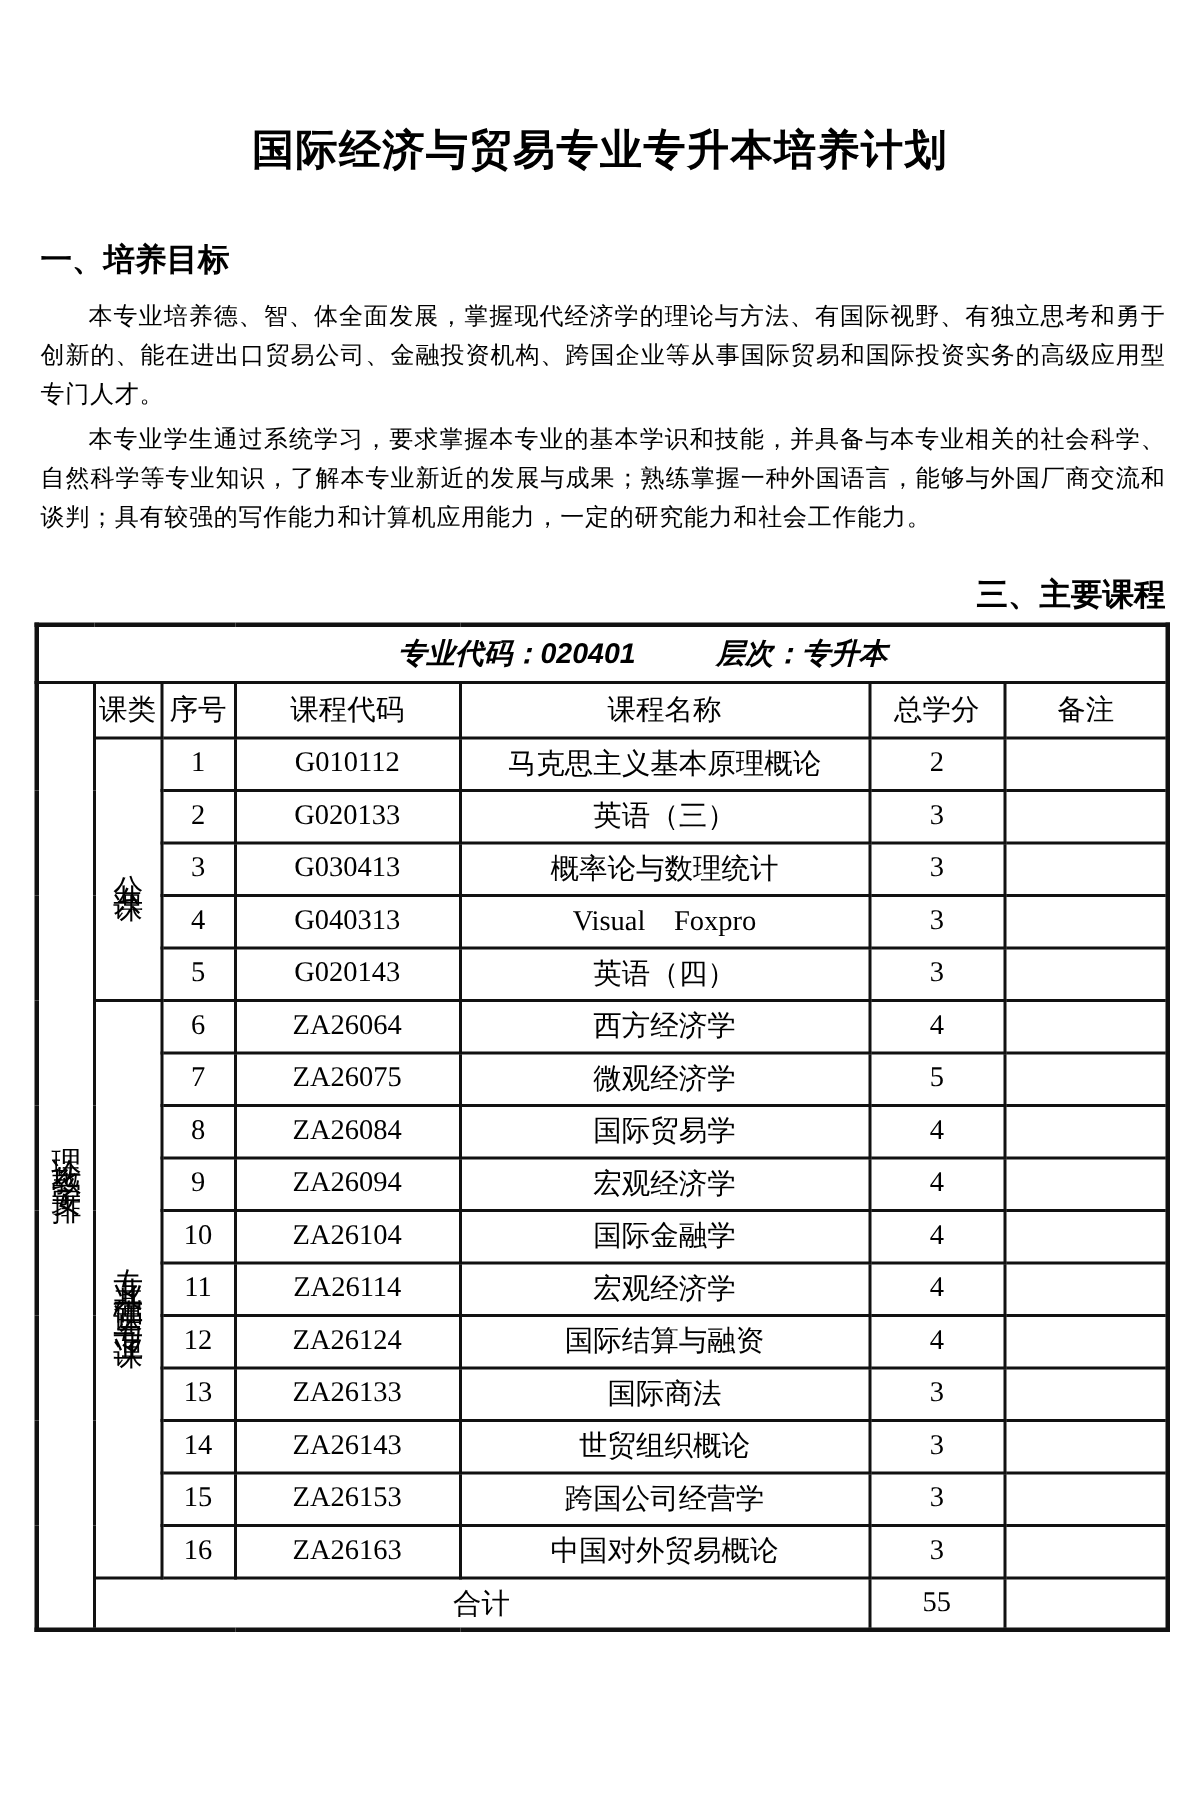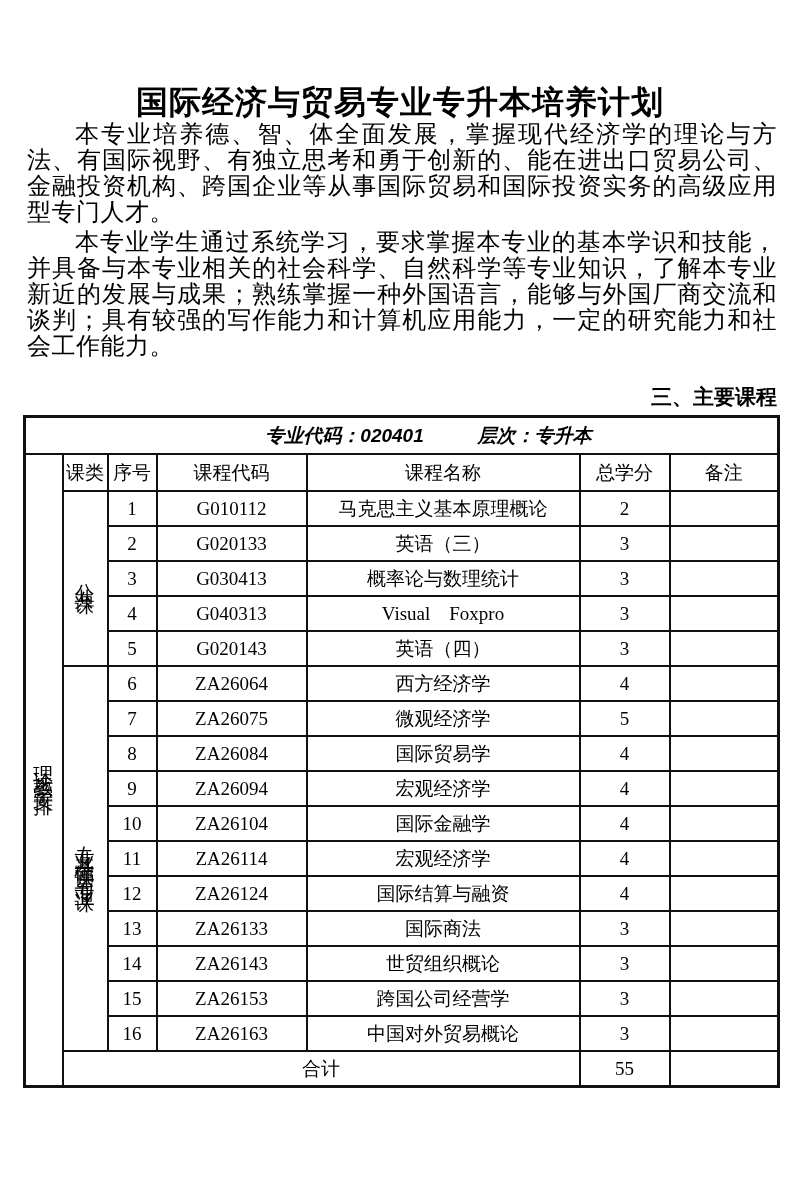--- a/index.html
+++ b/index.html
@@ -10,39 +10,39 @@
     background: #ffffff;
     color: #000;
     font-family: "Liberation Serif", "DejaVu Serif", serif;
     overflow: hidden;
   }
   .doc-title {
     margin: 0;
     padding-top: 84px;
     font-family: "Liberation Sans", "DejaVu Sans", sans-serif;
     font-weight: bold;
-    font-size: 32px;
+    font-size: 28px;
     line-height: 1.15;
     letter-spacing: 1px;
     text-align: center;
   }
   .content { margin: 0 23px 0 27px; }
   .sec-heading {
     margin: 10px 0 13px 0;
     padding-top: 24px;
     font-family: "Liberation Sans", "DejaVu Sans", sans-serif;
     font-weight: bold;
     font-size: 21px;
     line-height: 1.15;
   }
   .sec-heading.first { padding-top: 36px; }
   .sec-heading.tight { margin-bottom: 6px; padding-top: 16px; text-align: right; }
   .sec-body {
     margin: 0 0 4px 0;
-    font-size: 24px;
+    font-size: 16px;
     line-height: 26px;
     text-align: justify;
     text-indent: 2em;
     letter-spacing: 0.5px;
   }
   table.curriculum {
     border-collapse: collapse;
     table-layout: fixed;
     width: 754px;
     margin-left: 23px;
@@ -82,20 +82,21 @@
 </style>
 </head>
 <body>
 
 <div class="page">
 
   <h1 class="doc-title">国际经济与贸易专业专升本培养计划</h1>
 
   <div class="content">
 
+    <h2 class="sec-heading first">一、培养目标</h2>
     <p class="sec-body">本专业培养德、智、体全面发展，掌握现代经济学的理论与方法、有国际视野、有独立思考和勇于创新的、能在进出口贸易公司、金融投资机构、跨国企业等从事国际贸易和国际投资实务的高级应用型专门人才。</p>
 
     <p class="sec-body">本专业学生通过系统学习，要求掌握本专业的基本学识和技能，并具备与本专业相关的社会科学、自然科学等专业知识，了解本专业新近的发展与成果；熟练掌握一种外国语言，能够与外国厂商交流和谈判；具有较强的写作能力和计算机应用能力，一定的研究能力和社会工作能力。</p>
 
     <h2 class="sec-heading tight">三、主要课程</h2>
   </div>
 
   <table class="curriculum">
     <colgroup>
       <col style="width:38px">

